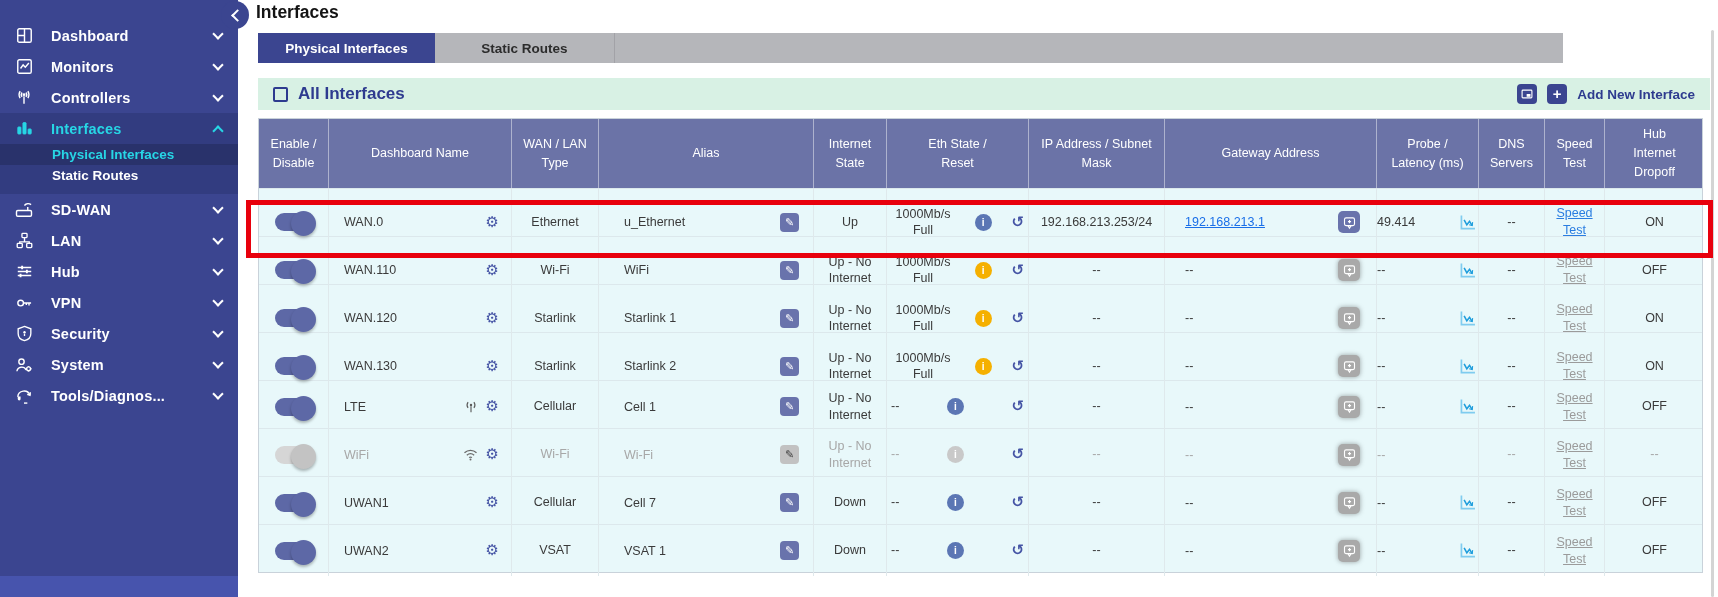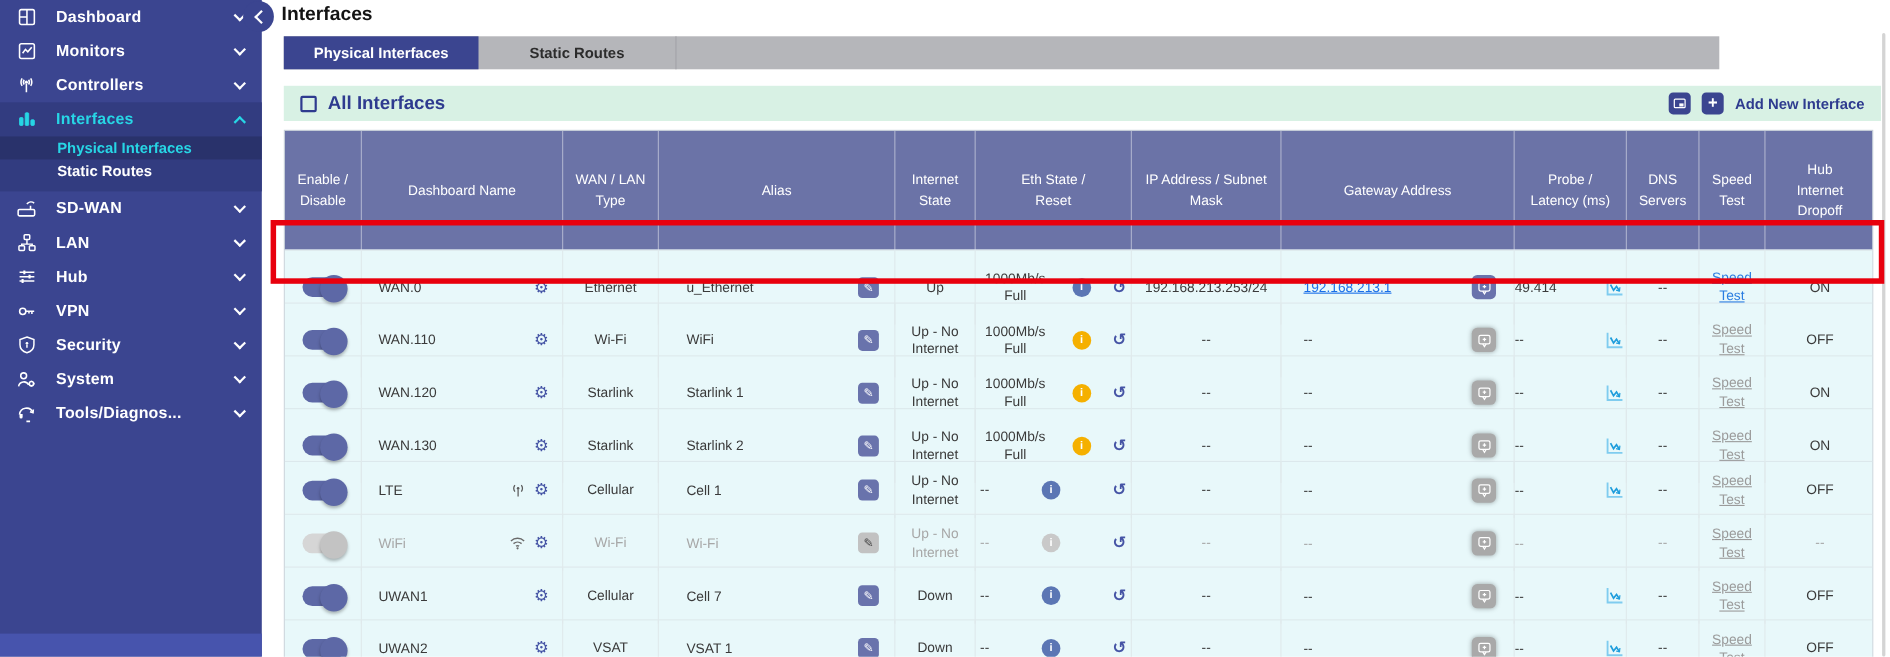--- a/index.html
+++ b/index.html
@@ -9,21 +9,21 @@
     --row-bg:#e8f8fa; --link-blue:#1a6fe8; --toggle-on:#5d68a6; --toggle-off:#d6d6d6;
     --info-blue:#5b76b4; --warning-yellow:#f5b000; --icon-indigo:#4554a5;
     --chart-blue:#1e9ddc; --highlight-red:#e8000d; --disabled-text:#a7a7a7;
   }
   *{box-sizing:border-box}
   body{margin:0;background:#fff;font-family:"Liberation Sans",sans-serif}
   .app{position:relative;width:1718px;height:597px;overflow:hidden;background:#fff}
 
   
   .sidebar{position:absolute;left:0;top:0;width:238px;height:597px;background:var(--sidebar-bg);z-index:2}
-  .nav{padding-top:0}
+  .nav{padding-top:20px}
   .nav-item{height:31px;display:flex;align-items:center;padding:0 16px 0 12px;cursor:pointer;color:#fff}
   .nav-icon{width:24px;display:flex;justify-content:center;align-items:center;flex:0 0 24px}
   .nav-label{margin-left:15px;font-size:14.5px;font-weight:bold;letter-spacing:.2px}
   .chev{width:8px;height:8px;border-right:2px solid #fff;border-bottom:2px solid #fff;display:inline-block;transform:rotate(45deg);margin-top:-3px}
   .chev.up{transform:rotate(-135deg);margin-top:4px}
   .nav-item .chev{margin-left:auto}
   .nav-section{background:var(--sidebar-section-bg);padding-bottom:8px}
   .nav-item.active .nav-label{color:var(--accent-cyan)}
   .nav-item.active .chev{border-color:var(--accent-cyan)}
   .nav-item.active .nav-icon{color:var(--accent-cyan)}
@@ -52,21 +52,21 @@
   .select-all-label{font-size:17px;font-weight:bold;color:var(--brand-indigo)}
   .toolbar-right{margin-left:auto;display:flex;align-items:center;gap:10px}
   .sq-btn{width:20px;height:20px;border-radius:4px;background:var(--tab-active-bg);border:none;cursor:pointer;
     display:flex;align-items:center;justify-content:center;color:#fff;padding:0}
   .sq-btn .plus{font-size:15px;font-weight:bold;line-height:1;margin-top:-1px}
   .add-label{font-size:13.5px;font-weight:bold;color:var(--brand-indigo);cursor:pointer}
 
   
   .table{position:absolute;left:20px;top:118px;width:1445px;border:1px solid #c9d2da}
   .row-grid{display:grid;grid-template-columns:69px 183px 87px 215px 73px 142px 136px 212px 102px 66px 60px 100px}
-  .thead{height:108px;background:var(--table-header-bg)}
+  .thead{height:69px;background:var(--table-header-bg)}
   .th{display:flex;align-items:center;justify-content:center;text-align:center;color:#fff;font-size:12.5px;
     line-height:1.5;padding:0 8px;border-left:1px solid rgba(255,255,255,.45)}
   .th:first-child{border-left:none}
   .th.c6{padding:0 30px}
   .th.c12{padding:0 16px}
   .trow{height:48px;background:var(--row-bg);border-top:1px solid #dce8ec;color:#3a3a3a;font-size:12.5px}
   .td{display:flex;align-items:center;border-left:1px solid #dfe9ec;min-width:0}
   .td:first-child{border-left:none;justify-content:center}
   .center{justify-content:center;text-align:center;line-height:1.3;padding:0 6px}
 

